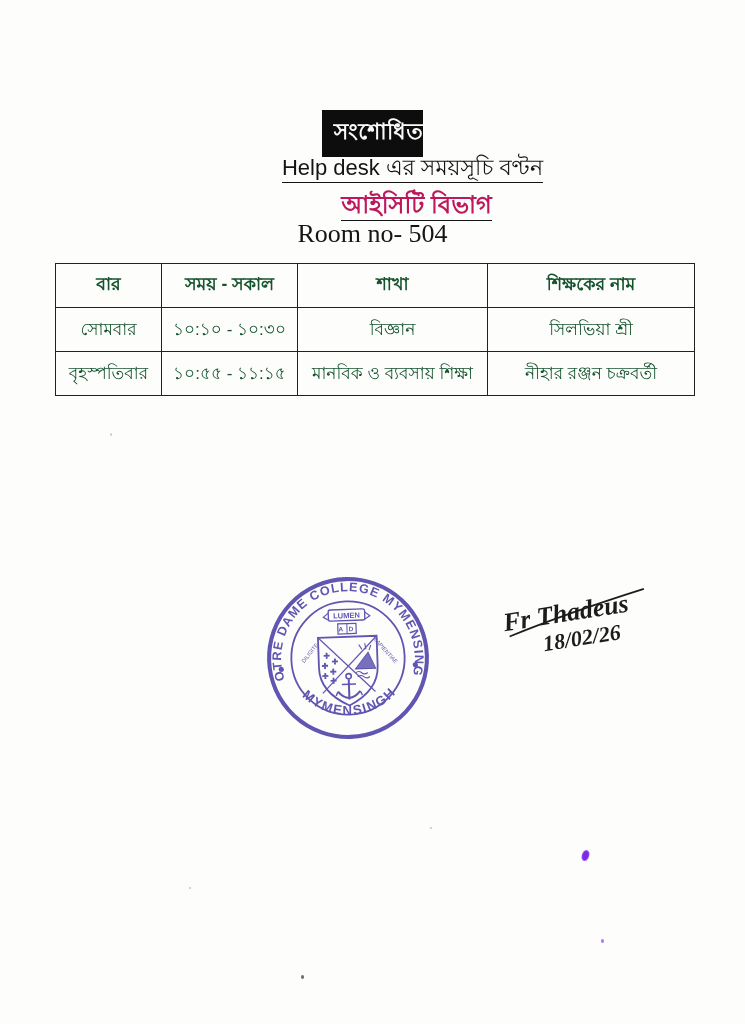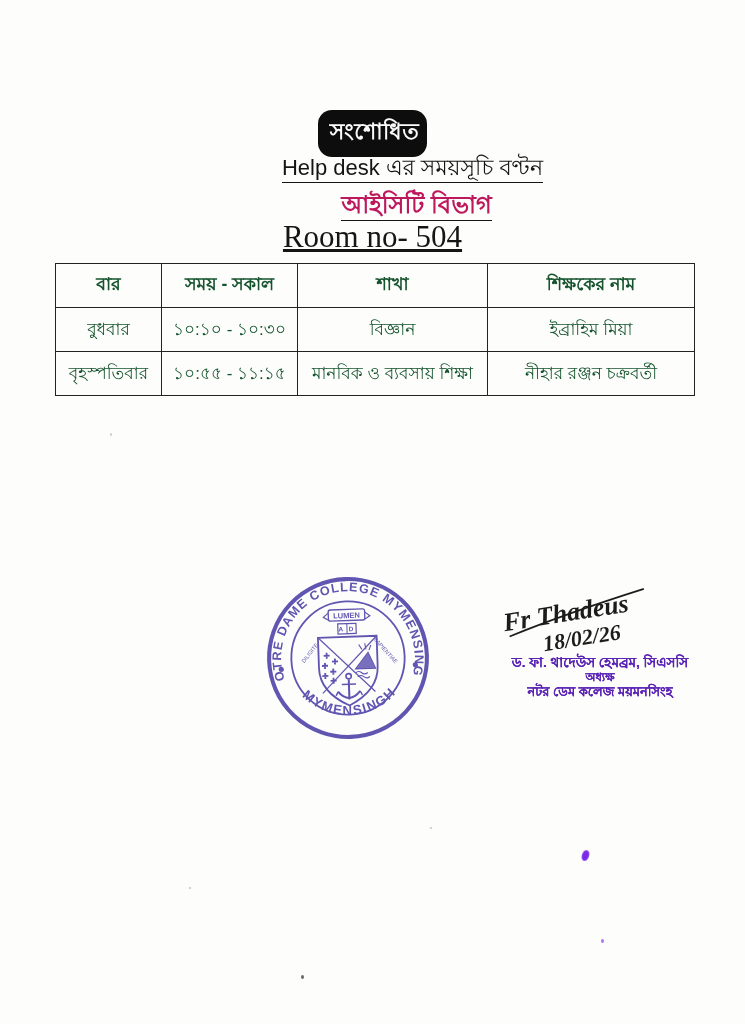--- a/index.html
+++ b/index.html
@@ -9,37 +9,36 @@
     font-family:"Liberation Sans", sans-serif;
   }
   .page{
     position:relative;width:745px;height:1024px;
     background:#fdfdfb;overflow:hidden;
     color:#1b1b1b;
   }
   .revised-wrap{position:absolute;left:0;top:110px;width:100%;text-align:center;}
   .revised{
     display:inline-block;background:#0d0d0d;color:#fafafa;
-    font-size:22px;font-weight:bold;padding:4px 8px 6px 12px;
+    font-size:22px;font-weight:bold;padding:4px 0 6px 12px;
     letter-spacing:.5px;
-    border-radius:14px;
   }
   .doc-title{
     position:absolute;left:0;top:150px;width:100%;text-align:center;
     font-size:22px;color:#141414;margin-left:40px;
   }
   .doc-title span{border-bottom:1.6px solid #141414;padding-bottom:2px;}
   .doc-dept{
     position:absolute;left:0;top:186px;width:100%;text-align:center;
     font-size:24px;font-weight:bold;color:#be185d;padding-left:44px;
   }
   .doc-dept span{border-bottom:1.6px solid #141414;padding-bottom:2px;}
   .doc-room{
     position:absolute;left:0;top:219px;width:100%;text-align:center;
-    font-family:"Liberation Serif", serif;font-size:31px;color:#151515;text-decoration:underline;
+    font-family:"Liberation Serif", serif;font-size:26px;color:#151515;
   }
   
   table.sched{
     position:absolute;left:55px;top:263px;width:639px;
     border-collapse:collapse;table-layout:fixed;
     font-size:17px;color:#14532d;
   }
   table.sched th, table.sched td{
     border:1.6px solid #222;text-align:center;vertical-align:middle;
     height:43px;padding:0 4px;overflow:hidden;
@@ -92,24 +91,24 @@
     <thead>
       <tr>
           <th>বার</th>
           <th>সময় - সকাল</th>
           <th>শাখা</th>
           <th>শিক্ষকের নাম</th>
         </tr>
     </thead>
     <tbody>
         <tr>
-          <td>বুধবার</td>
+          <td>সোমবার</td>
           <td>১০:১০ - ১০:৩০</td>
           <td>বিজ্ঞান</td>
-          <td>ইব্রাহিম মিয়া</td>
+          <td>সিলভিয়া শ্রী</td>
         </tr>
         <tr>
           <td>বৃহস্পতিবার</td>
           <td>১০:৫৫ - ১১:১৫</td>
           <td>মানবিক ও ব্যবসায় শিক্ষা</td>
           <td>নীহার রঞ্জন চক্রবর্তী</td>
         </tr>
       </tbody>
   </table>
 
@@ -172,25 +171,20 @@
   </svg>
 
   <svg class="sig" viewBox="0 0 185 80">
     <g fill="#1c1c1c" font-family="Liberation Serif, serif" font-style="italic" transform="rotate(-9 90 40)">
       <text x="6" y="38" font-size="26" font-weight="bold">Fr Thadeus</text>
       <path d="M 10,44 Q 70,30 150,18" stroke="#1c1c1c" stroke-width="1.6" fill="none"></path>
       <text x="42" y="64" font-size="22" font-weight="bold">18/02/26</text>
     </g>
   </svg>
 
-  <div class="principal-stamp">
-    <div class="l1">ড. ফা. থাদেউস হেমব্রম, সিএসসি</div>
-    <div class="l2">অধ্যক্ষ</div>
-    <div class="l3">নটর ডেম কলেজ ময়মনসিংহ</div>
-  </div>
 
   <div class="speck purple-big"></div>
   <div class="speck purple-small"></div>
   <div class="speck dark1"></div>
   <div class="speck gray1"></div>
   <div class="speck gray2"></div>
   <div class="speck gray3"></div>
 </div>
 
 </body></html>

